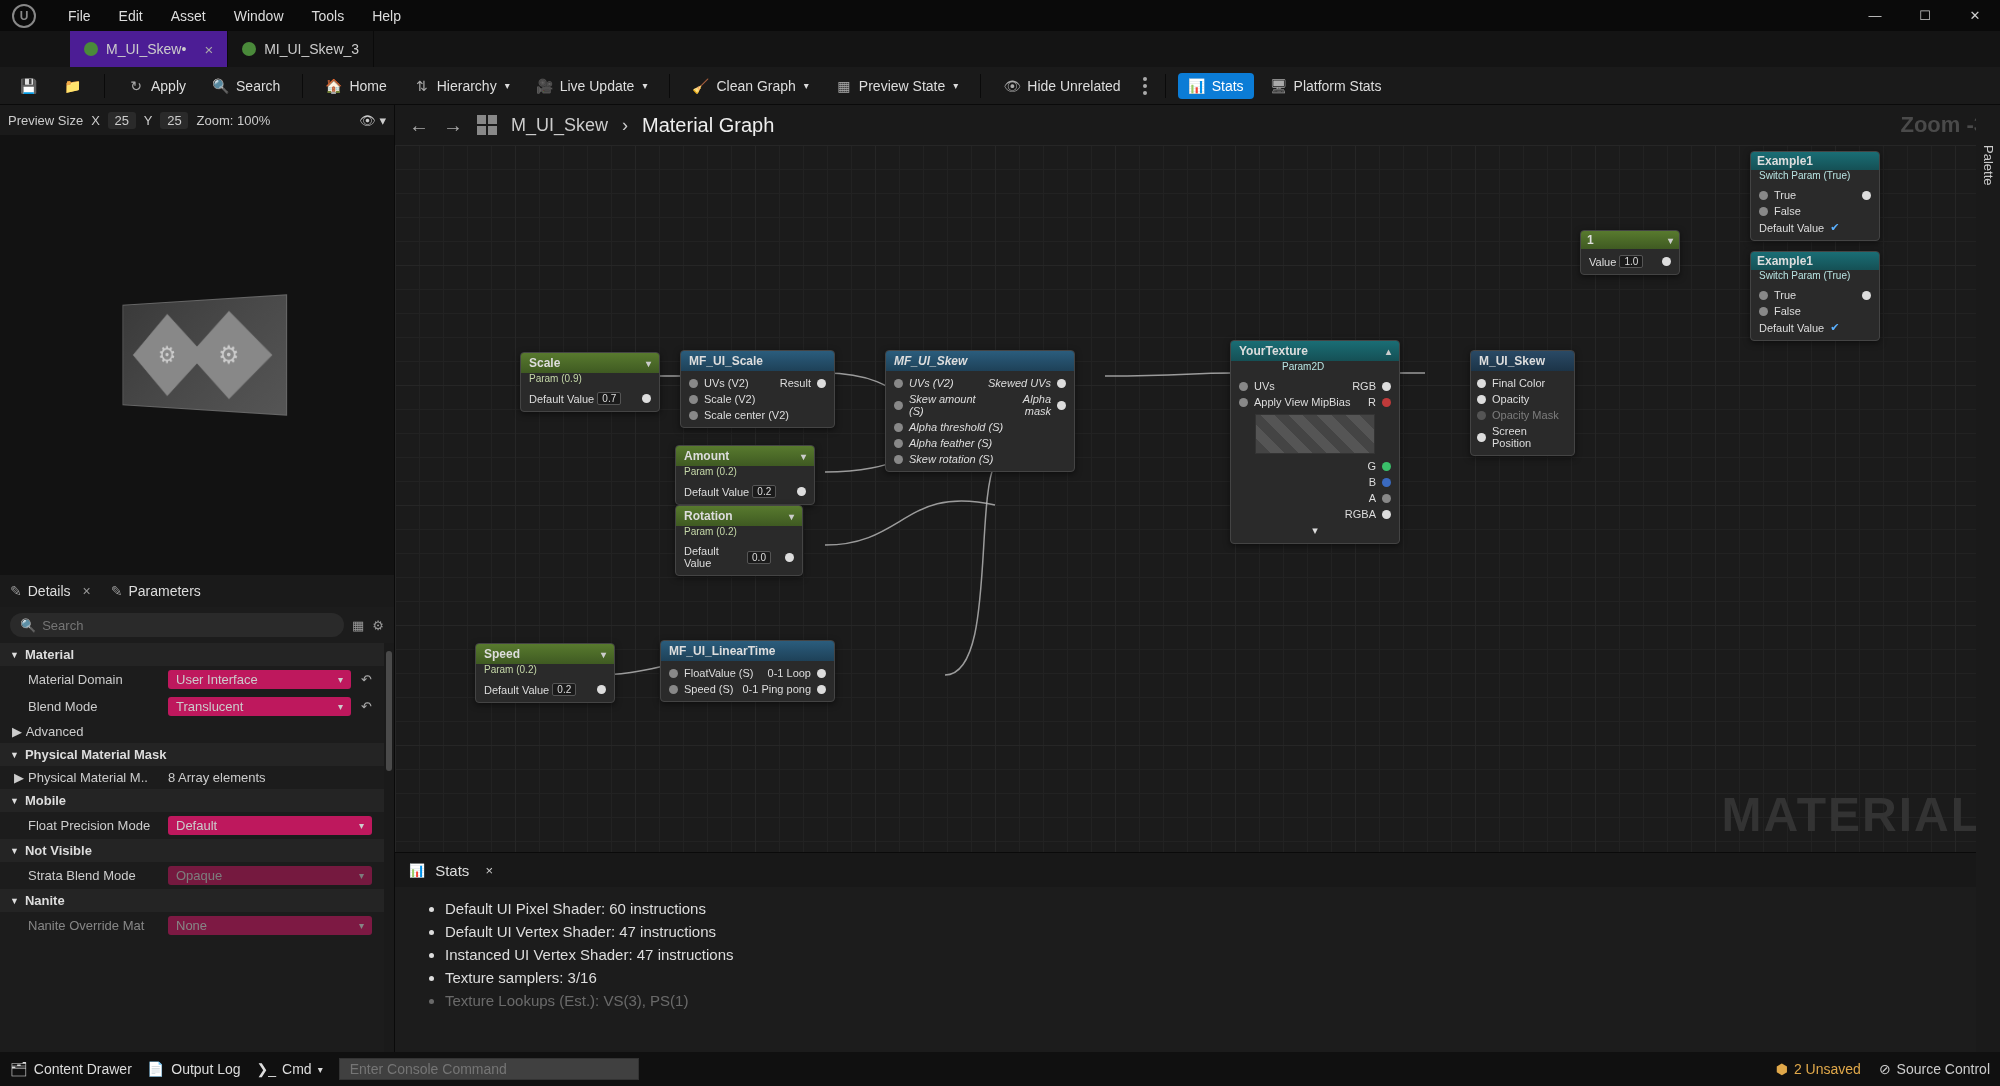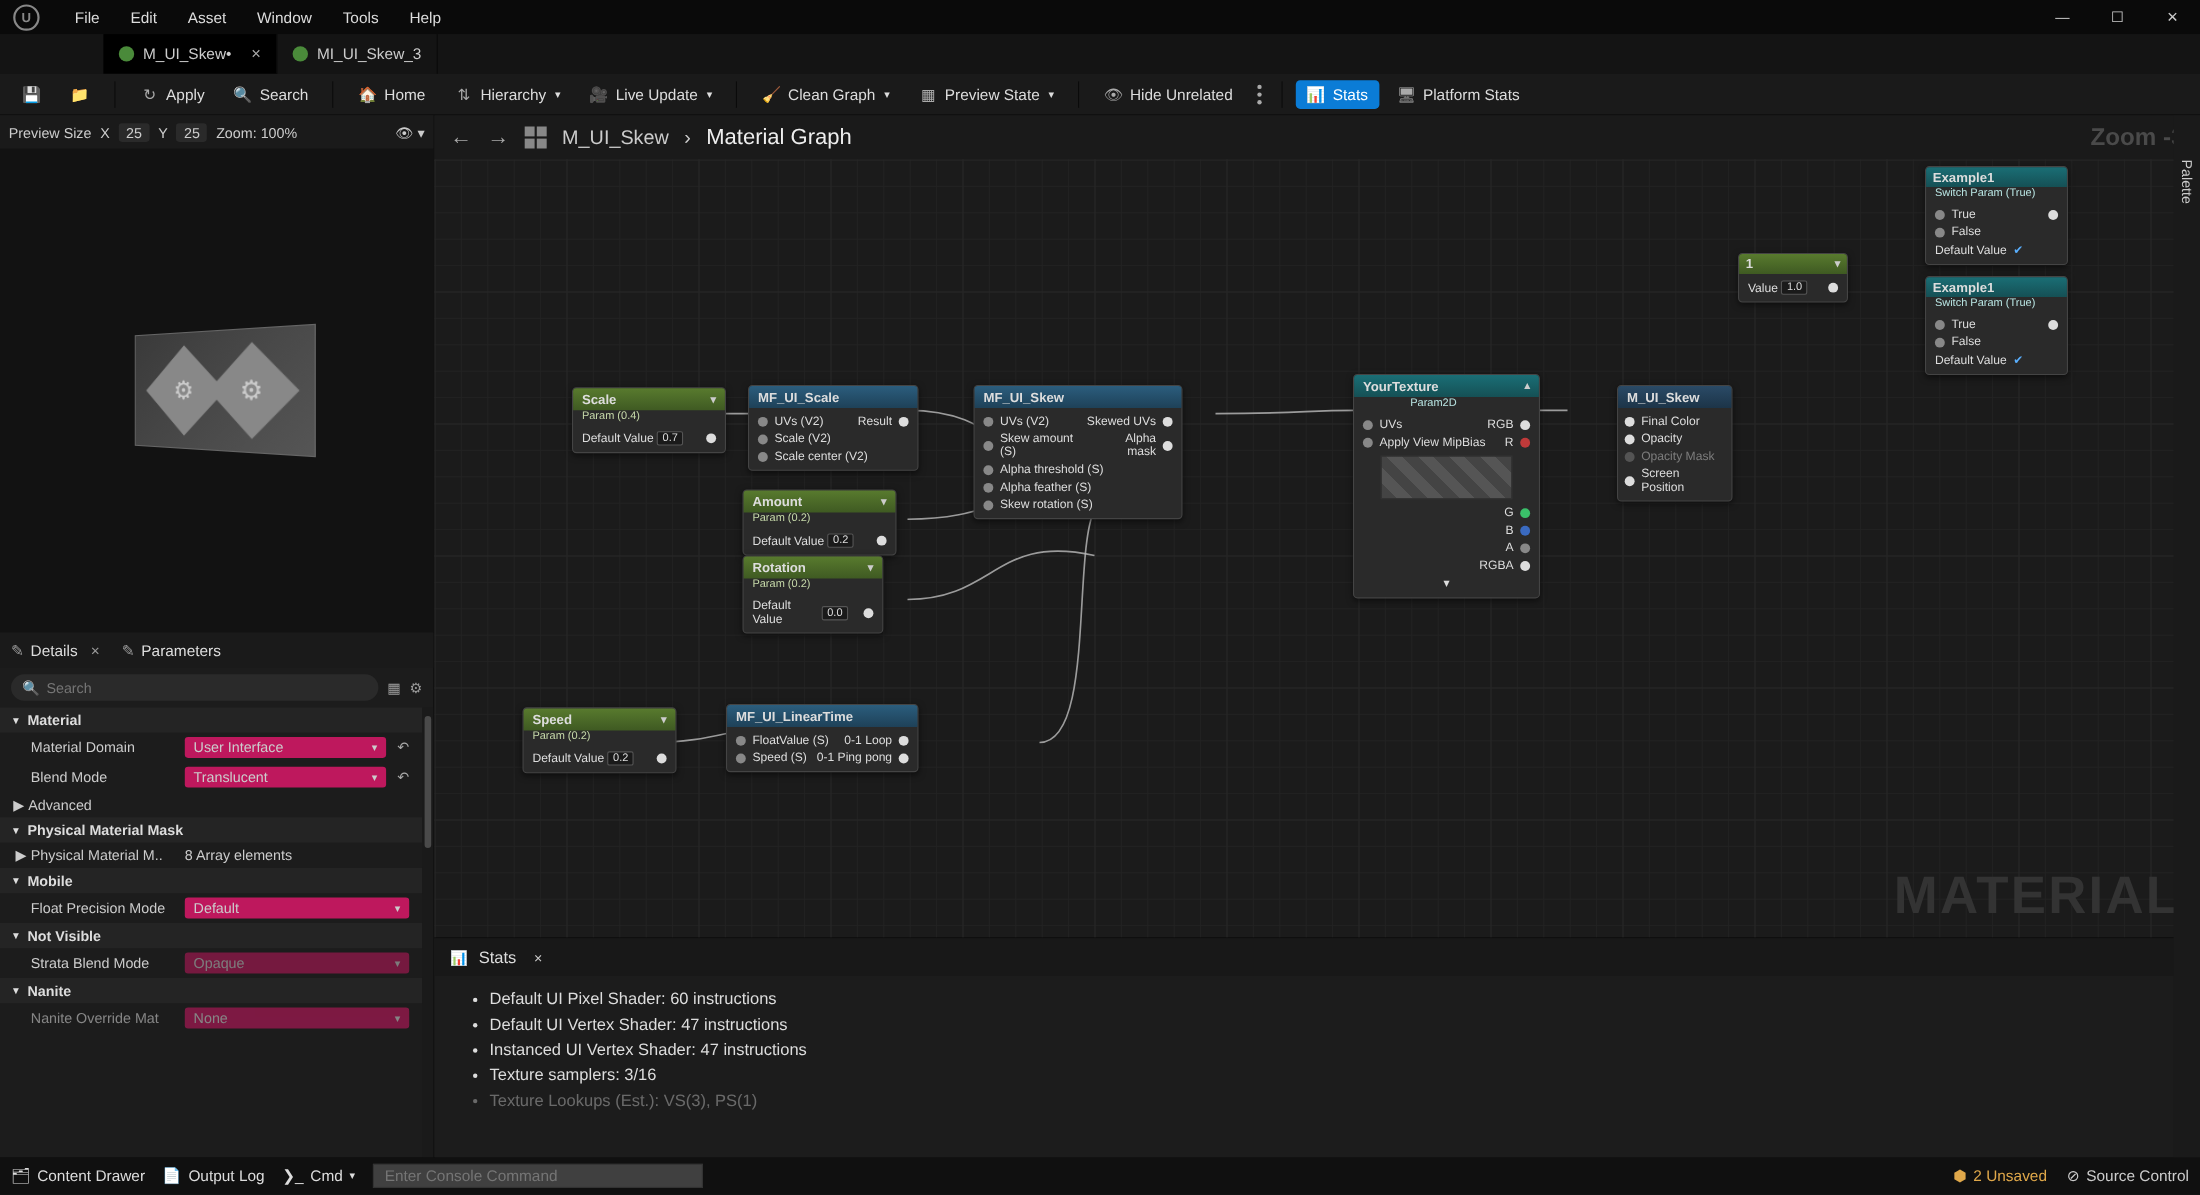--- a/index.html
+++ b/index.html
@@ -9,21 +9,21 @@
 .titlebar { height:31px; background:#0a0a0a; display:flex; align-items:center; padding-left:12px; }
 .ue-logo { width:24px; height:24px; border:2px solid #888; border-radius:50%; margin-right:18px; position:relative; display:flex; align-items:center; justify-content:center;}
 .ue-logo::after{content:"U"; font-size:12px; font-weight:bold; color:#888;}
 .menu-item { padding:0 14px; font-size:14px; color:#ddd; cursor:pointer; }
 .window-controls { margin-left:auto; display:flex; }
 .window-btn { width:50px; height:31px; display:flex; align-items:center; justify-content:center; color:#ccc; font-size:13px;}
 
 
 .tabs-row { height:36px; background:#141414; display:flex; align-items:stretch; padding-left:70px; }
 .asset-tab { display:flex; align-items:center; padding:0 14px; font-size:14px; color:#ccc; border-right:1px solid #0a0a0a; }
-.asset-tab.active { background:#000000;margin-left:24px; }
+.asset-tab.active { background:#4c1d95; }
 .asset-tab .tabicon { width:14px; height:14px; border-radius:50%; background:#4a8a3a; margin-right:8px; }
 .asset-tab .close { margin-left:18px; color:#aaa; font-size:15px;}
 
 
 .toolbar { height:38px; background:#1a1a1a; display:flex; align-items:center; padding:0 10px; gap:6px; border-bottom:1px solid #0a0a0a;}
 .tb-btn { display:flex; align-items:center; gap:6px; padding:4px 10px; font-size:14px; color:#ddd; border-radius:4px; cursor:pointer;}
 .tb-btn.stats { background:#0b7cd6; color:#fff; }
 .tb-icon {width:18px; height:18px; display:flex; align-items:center; justify-content:center; color:#aaa;}
 .chev{font-size:10px; margin-left:2px;}
 .tb-three{display:flex;flex-direction:column;gap:3px; padding:0 6px;}
@@ -387,21 +387,21 @@
           <circle cx="950" cy="380" r="4"></circle>
         <path d="M195,530 C260,530 270,514 330,514"></path>
         <path d="M550,530 C600,530 580,360 600,318"></path>
       </svg>
 
       <div class="node" style="left:125px;top:207px;width:140px;">
         <div class="nhdr green">
             <span>Scale</span>
             <span class="carret">▾</span>
           </div>
-        <div class="sub">Param (0.4)</div>
+        <div class="sub">Param (0.9)</div>
         <div class="nbody">
             <div class="nrow">
               <span class="left"><span>Default Value</span>&nbsp;<span class="valbox">0.7</span></span>
               <span class="pin out white"></span>
             </div>
           </div>
       </div>
 
       <div class="node" style="left:280px;top:300px;width:140px;">
         <div class="nhdr green">
@@ -468,21 +468,21 @@
             </div>
           <div class="nrow">
               <span class="left">
                 <span class="pin in"></span>
                 <span>Scale center (V2)</span>
               </span>
             </div>
         </div>
       </div>
 
-      <div class="node" style="left:490px;top:205px;width:190px;">
+      <div class="node" style="left:490px;top:205px;width:190px;font-style:italic;">
         <div class="nhdr blue">
             <span>MF_UI_Skew</span>
           </div>
         <div class="nbody">
           <div class="nrow">
               <span class="left">
                 <span class="pin in"></span>
                 <span>UVs (V2)</span>
               </span>
               <span class="right">

